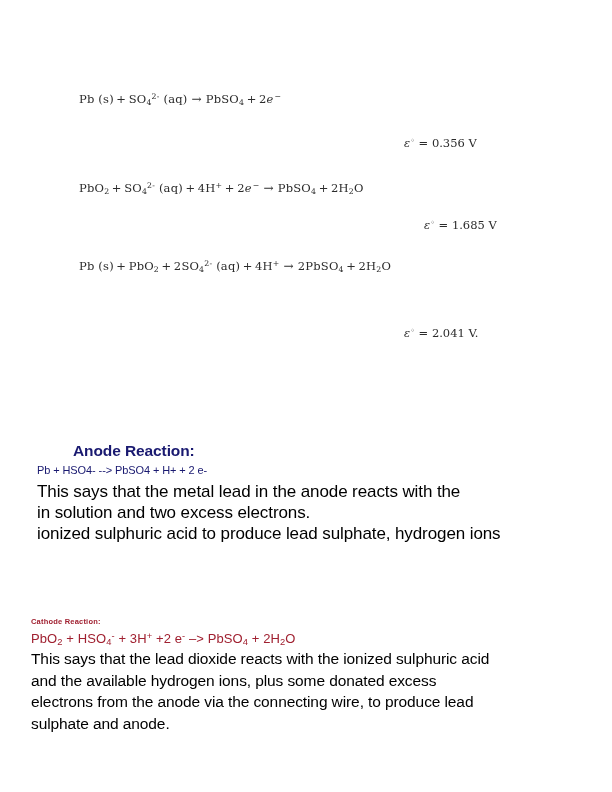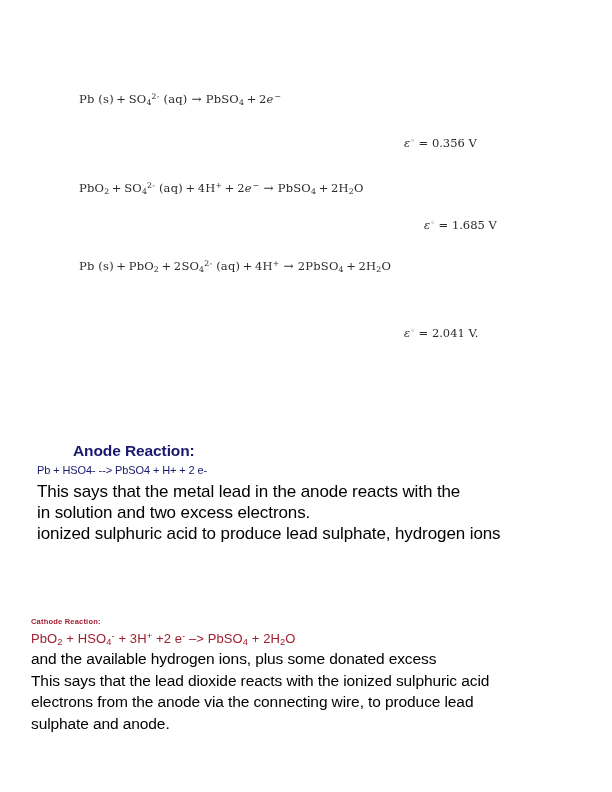--- a/index.html
+++ b/index.html
@@ -200,17 +200,17 @@
   <div class="body-text">in solution and two excess electrons.</div>
   <div class="body-text">ionized sulphuric acid to produce lead sulphate, hydrogen ions</div>
 </div>
 
 <div class="cathode-block">
   <div class="cathode-heading">Cathode Reaction:</div>
   <div class="cathode-equation"><span>PbO</span><sub>2</sub><span> + </span><span>HSO</span><sub>4</sub><sup>-</sup><span> + 3H</span><sup>+</sup><span> +2 e</span><sup>-</sup><span> –&gt; </span><span>PbSO</span><sub>4</sub><span> + 2H</span><sub>2</sub><span>O</span></div>
 </div>
 
 <div class="bottom-para">
+  <div>This says that the lead dioxide reacts with the ionized sulphuric acid</div>
   <div>and the available hydrogen ions, plus some donated excess</div>
-  <div>This says that the lead dioxide reacts with the ionized sulphuric acid</div>
   <div>electrons from the anode via the connecting wire, to produce lead</div>
   <div>sulphate and anode.</div>
 </div>
 
 </body></html>

